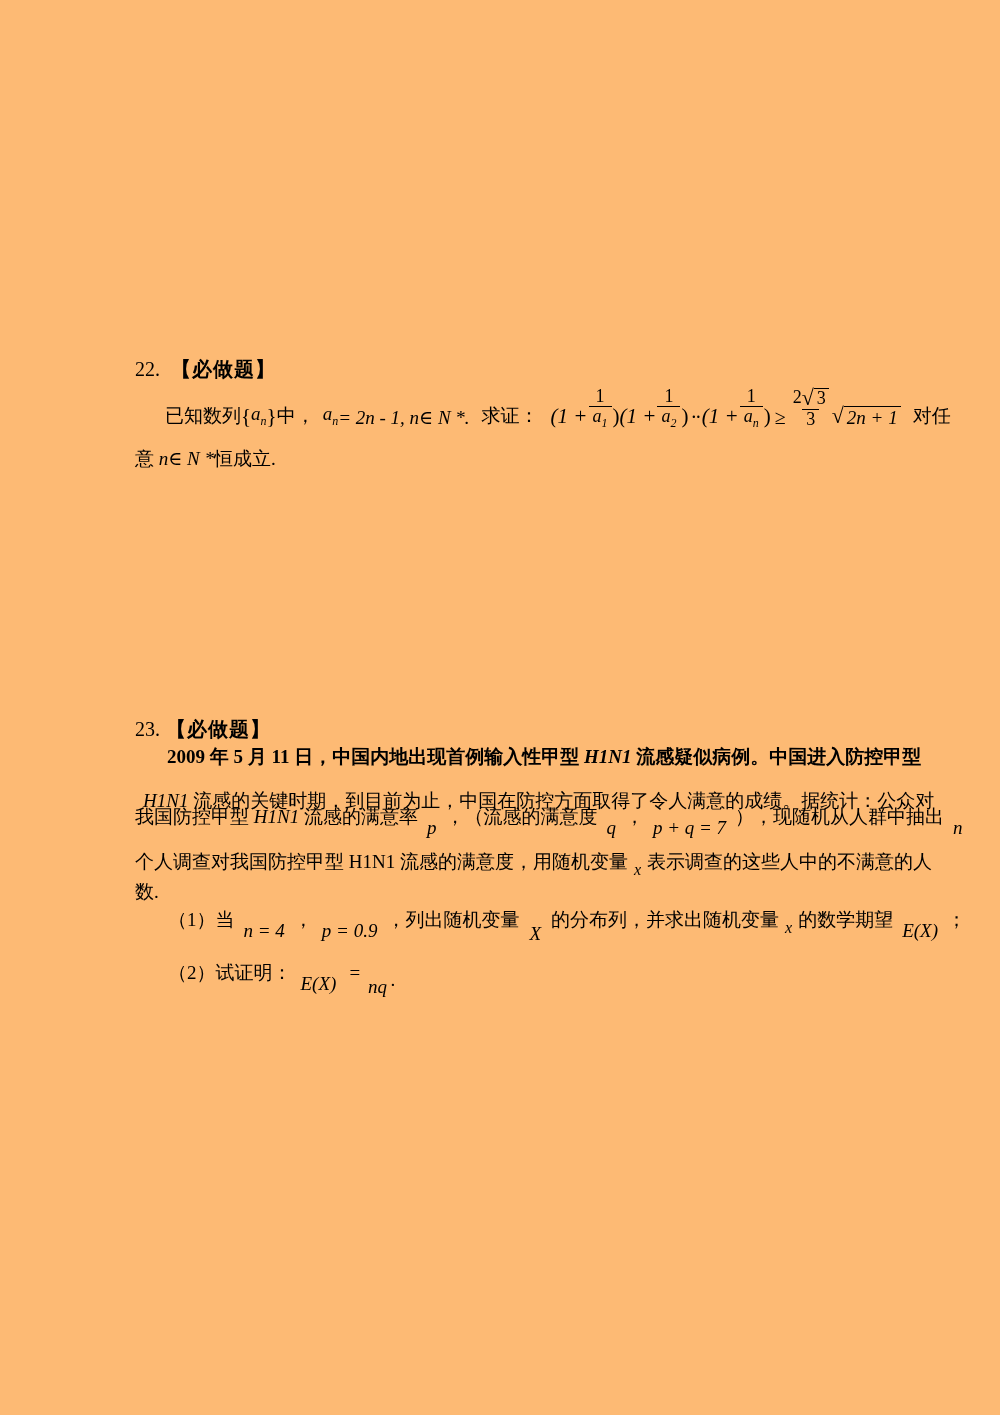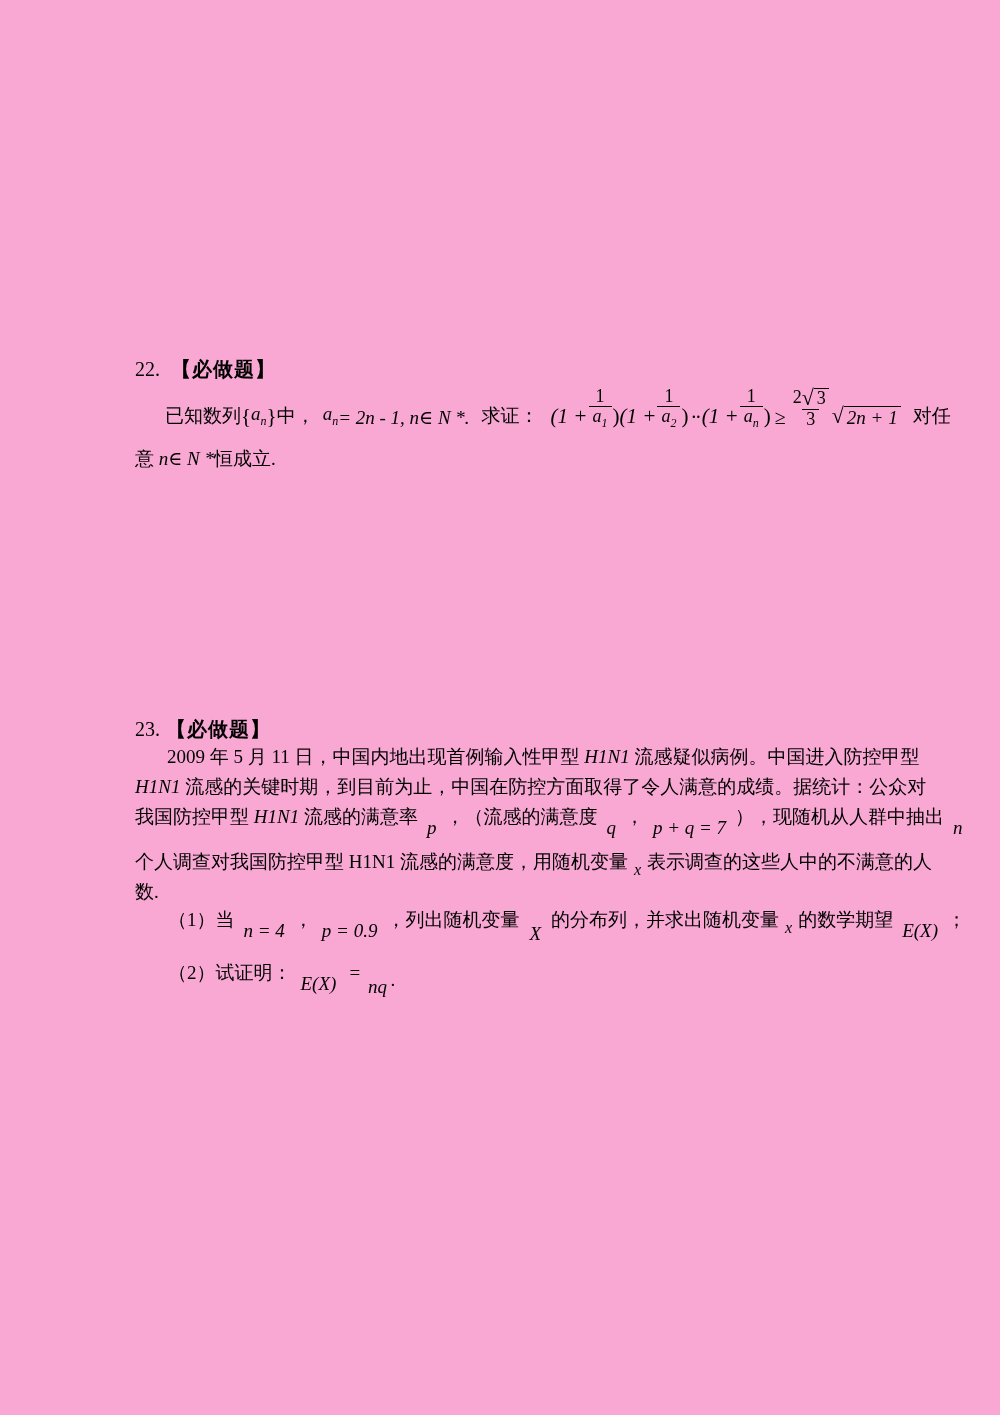--- a/index.html
+++ b/index.html
@@ -1,20 +1,20 @@
 <!DOCTYPE html>
 <html><head>
 <meta charset="utf-8">
 <style>
   html,body { margin:0; padding:0; background:#e8e8e8; }
   .page {
     position:relative;
     width:1000px; height:1415px;
     margin:0 auto;
-    background:#f9a8d4;
+    background:#fdba74;
     color:#000000;
     font-family:"Liberation Serif","DejaVu Serif",serif;
     font-size:19px;
     overflow:hidden;
   }
   .block { position:absolute; left:135px; width:760px; }
   .hdr { font-size:20px; }
   .hdr .tag { font-family:"Liberation Sans","DejaVu Sans",sans-serif; font-weight:bold; letter-spacing:1px; }
   .hdr .pnum { font-weight:normal; margin-right:6px; }
   .hdr .pnum.tight { margin-right:1px; }
@@ -114,25 +114,25 @@
       <span>意 </span><span class="mrun">n∈ N *</span><span>恒成立.</span>
     </div>
   </section>
 
   <section class="block" style="top:716px; height:300px;">
     <div class="hdr">
       <span class="pnum tight">23.</span>
       <span class="tag">【必做题】</span>
     </div>
 
-    <div class="pline" style="top:28px; padding-left:32px;">
+    <div class="pline" style="top:28px; padding-left:32px;font-weight:bold;">
       <span>2009 年 5 月 11 日，中国内地出现首例输入性甲型 </span><span class="mi">H1N1</span><span> 流感疑似病例。中国进入防控甲型</span>
     </div>
 
-    <div class="pline" style="top:58px;">
+    <div class="pline" style="top:72px;margin-left:8px;">
       <span class="mi">H1N1</span><span> 流感的关键时期，到目前为止，中国在防控方面取得了令人满意的成绩。据统计：公众对</span>
     </div>
 
     <div class="pline" style="top:88px;">
       <span>我国防控甲型 </span><span class="mi">H1N1</span><span> 流感的满意率</span><span class="mlow">p</span><span>，（流感的满意度</span><span class="mlow">q</span><span>，</span><span class="mlow">p + q = 7</span><span>），现随机从人群中抽出</span><span class="mlow">n</span>
     </div>
 
     <div class="pline" style="top:133px;">
       <span>个人调查对我国防控甲型 H1N1 流感的满意度，用随机变量</span><span class="mlow-sm">x</span><span>表示调查的这些人中的不满意的人</span>
     </div>

